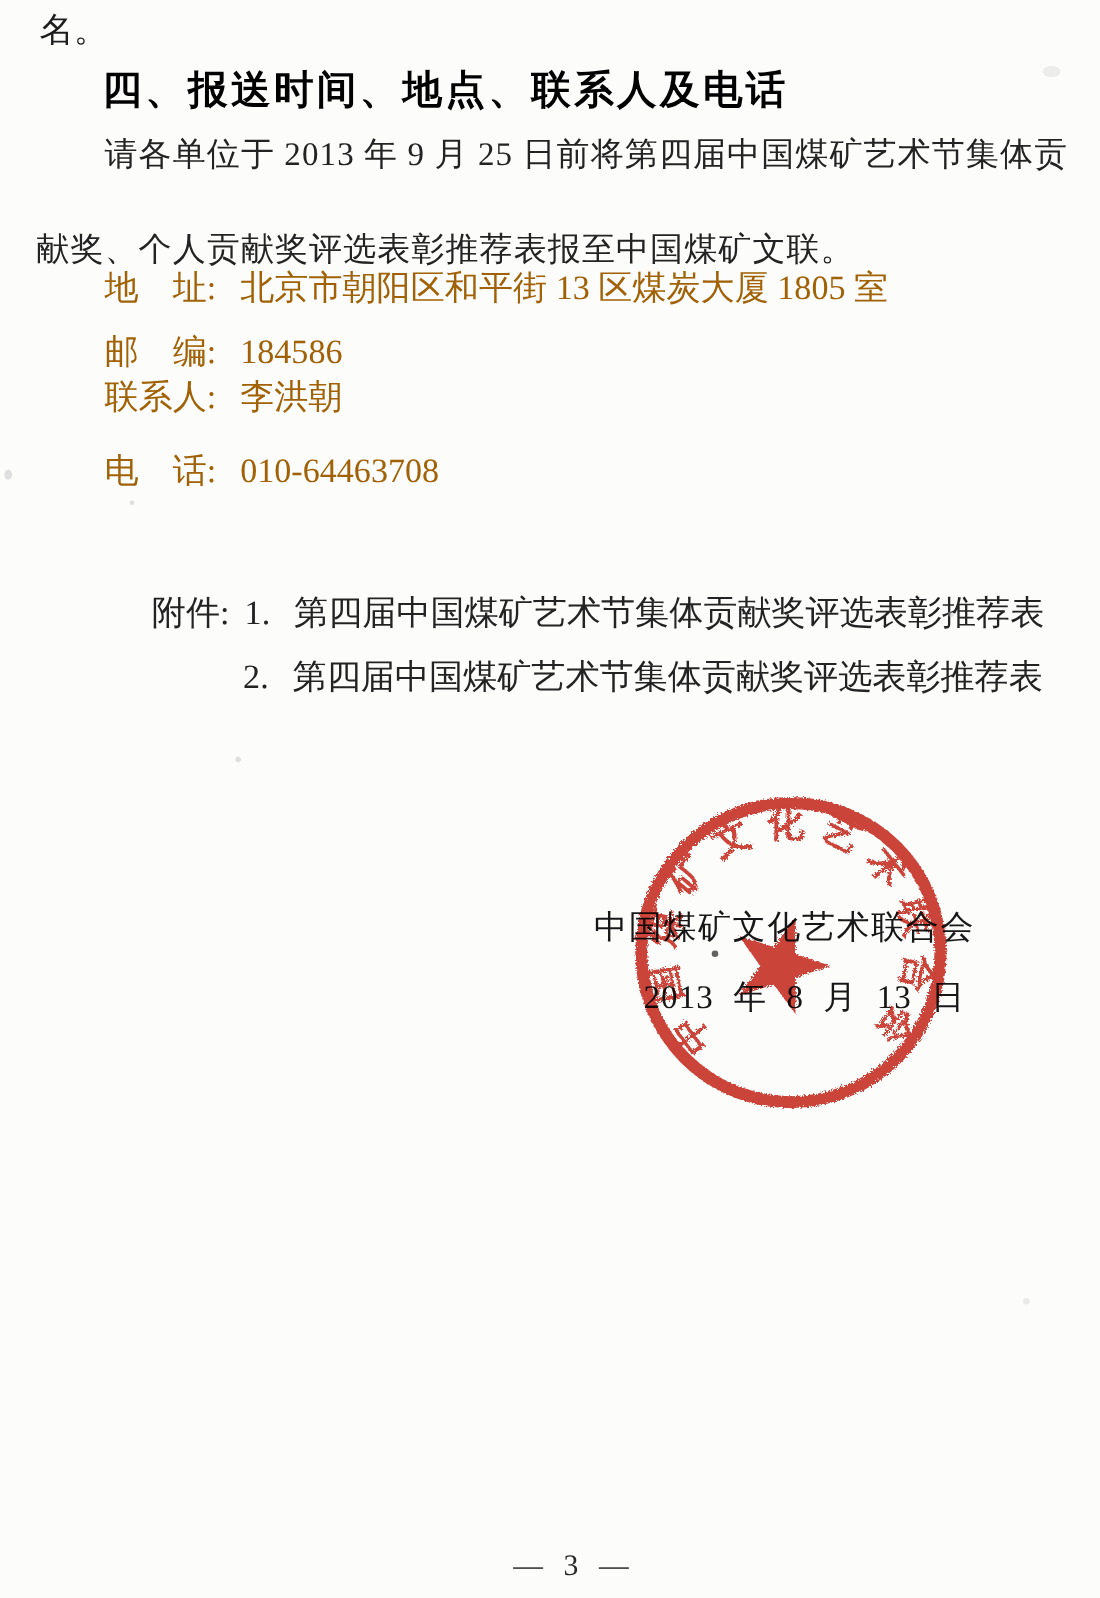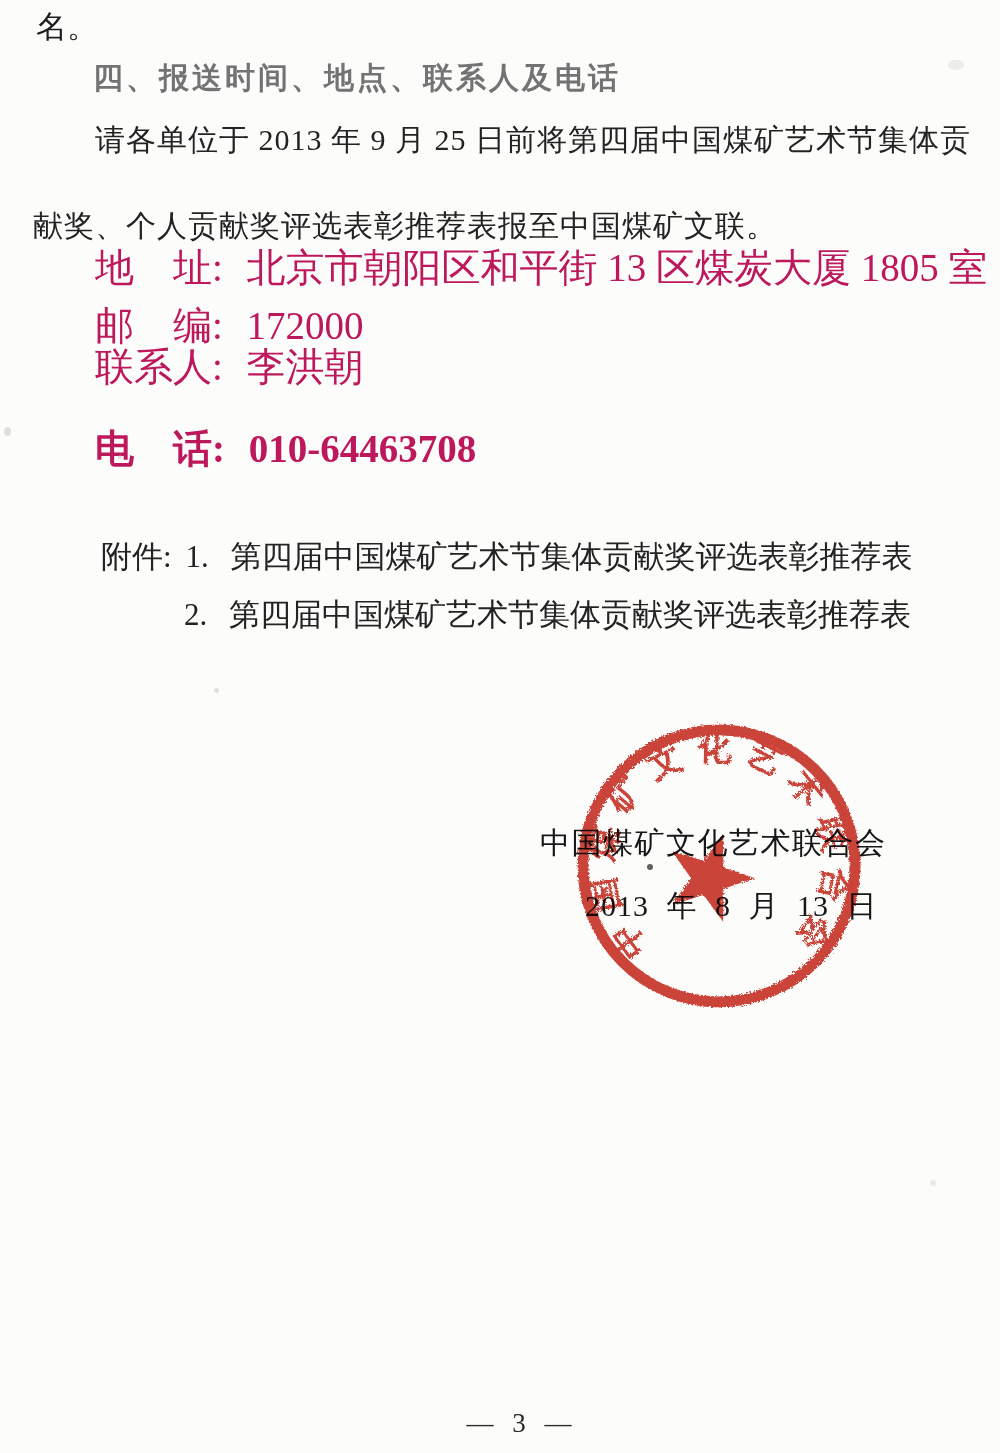--- a/index.html
+++ b/index.html
@@ -6,27 +6,27 @@
   body{
     width:1000px;height:1453px;position:relative;overflow:hidden;
     background:#fcfcfb;
     font-family:"Liberation Serif","DejaVu Serif",serif;
     color:#1d1d1d;
   }
   .abs{position:absolute;white-space:nowrap;}
   .cjk-serif{font-family:"Liberation Serif","DejaVu Serif",serif;}
   .heading{
     font-family:"Liberation Sans","DejaVu Sans",sans-serif;
-    font-weight:bold;font-size:30px;letter-spacing:3px;color:#737373;
+    font-weight:bold;font-size:36px;letter-spacing:3px;color:#000000;
   }
   .body-line{font-size:30px;letter-spacing:1px;color:#232323;text-align:center;}
-  .contact-row{font-size:39px;color:#be185d;}
+  .contact-row{font-size:31px;color:#a16207;}
   .contact-label{display:inline-block;margin-right:14px;}
   .contact-value{display:inline-block;}
-  .attach-row{font-size:31px;color:#232323;}
+  .attach-row{font-size:31px;color:#232323;margin-left:37px;}
   .attach-label{margin-right:6px;}
   .attach-no{margin-right:14px;font-family:"Liberation Serif","DejaVu Serif",serif;}
   .signoff-org{font-size:30px;letter-spacing:1.5px;color:#171717;}
   .signoff-date{font-size:30px;word-spacing:9px;letter-spacing:1px;color:#171717;}
   .page-number{
     left:0;top:1408px;width:1000px;text-align:center;
     font-size:27px;letter-spacing:6px;padding-left:22px;color:#2a2a2a;
   }
   .seal-wrap{
     left:569px;top:716px;width:300px;height:300px;
@@ -46,27 +46,27 @@
 
 <div class="abs body-line" style="left:95px;top:120px;">请各单位于 2013 年 9 月 25 日前将第四届中国煤矿艺术节集体贡</div>
 <div class="abs body-line" style="left:33px;top:178px;margin-top:28px;">献奖、个人贡献奖评选表彰推荐表报至中国煤矿文联。</div>
 
 <div class="abs contact-row" style="left:95px;top:241px;">
   <span class="contact-label">地　址:</span>
   <span class="contact-value">北京市朝阳区和平街 13 区煤炭大厦 1805 室</span>
 </div>
 <div class="abs contact-row" style="left:95px;top:299px;">
   <span class="contact-label">邮　编:</span>
-  <span class="contact-value">172000</span>
+  <span class="contact-value">184586</span>
 </div>
 <div class="abs contact-row" style="left:95px;top:340px;">
   <span class="contact-label">联系人:</span>
   <span class="contact-value">李洪朝</span>
 </div>
-<div class="abs contact-row" style="left:95px;top:422px;font-weight:bold;">
+<div class="abs contact-row" style="left:95px;top:407px;">
   <span class="contact-label">电　话:</span>
   <span class="contact-value">010-64463708</span>
 </div>
 
 <div class="abs attach-row" style="left:101px;top:536px;">
   <span class="attach-label">附件:</span>
   <span class="attach-no">1.</span>
   <span>第四届中国煤矿艺术节集体贡献奖评选表彰推荐表</span>
 </div>
 <div class="abs attach-row" style="left:184px;top:594px;">

